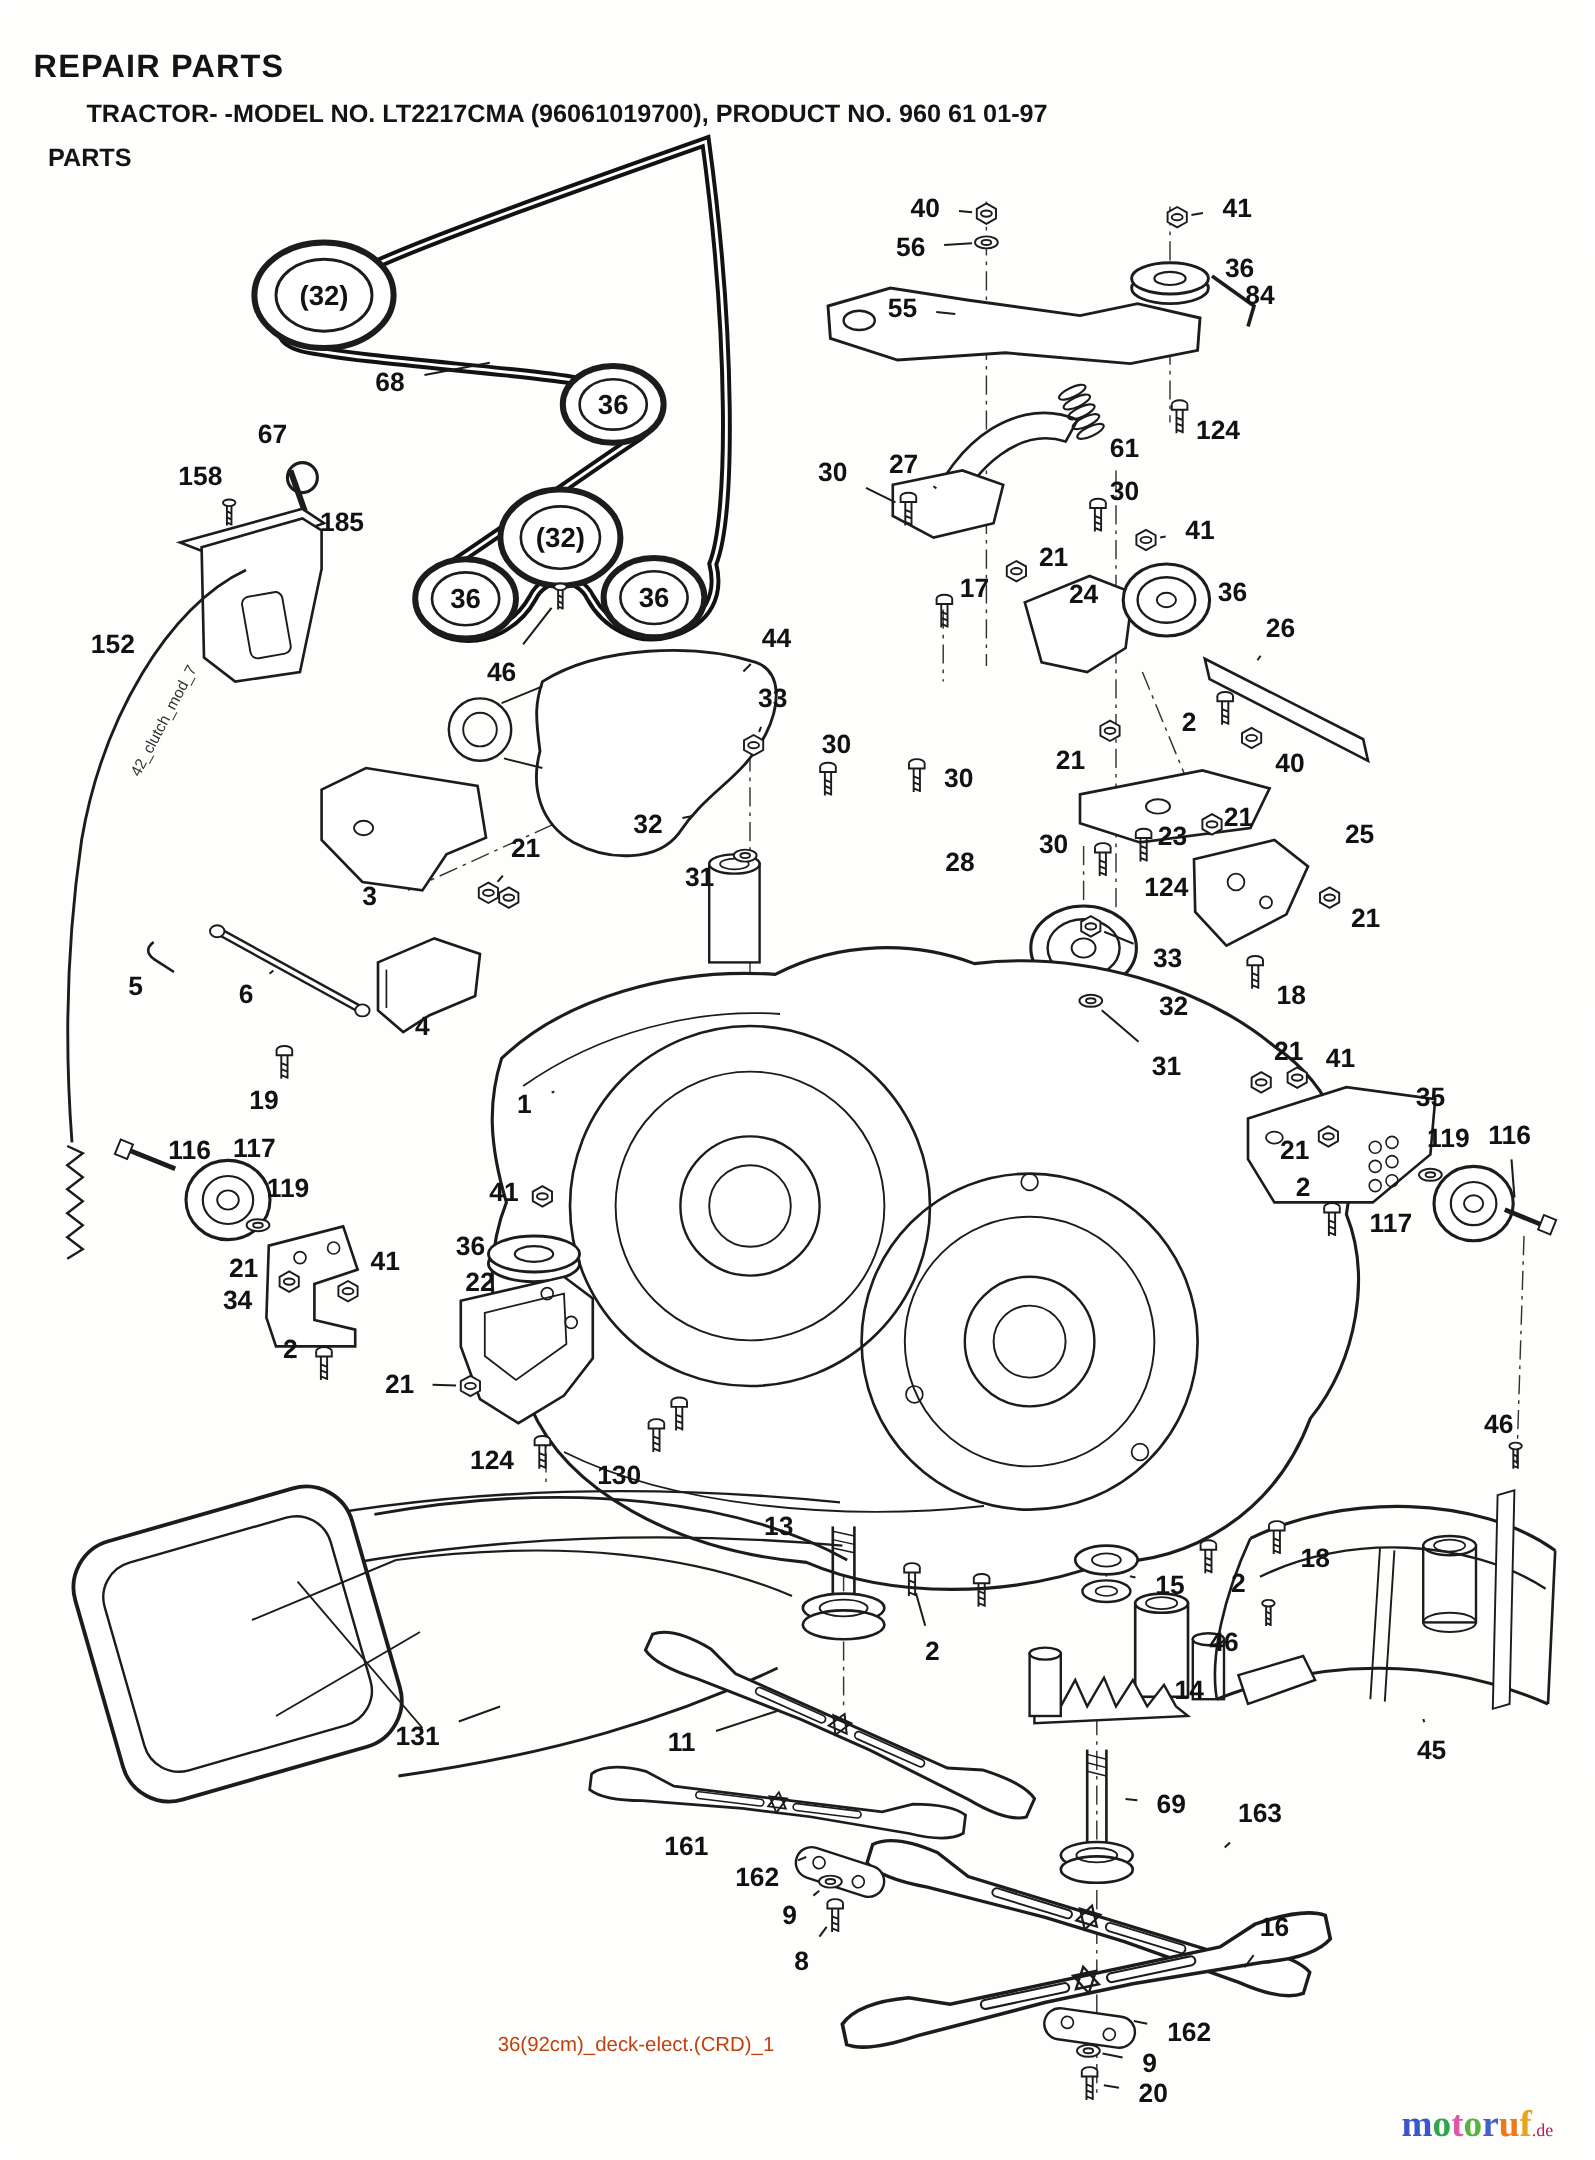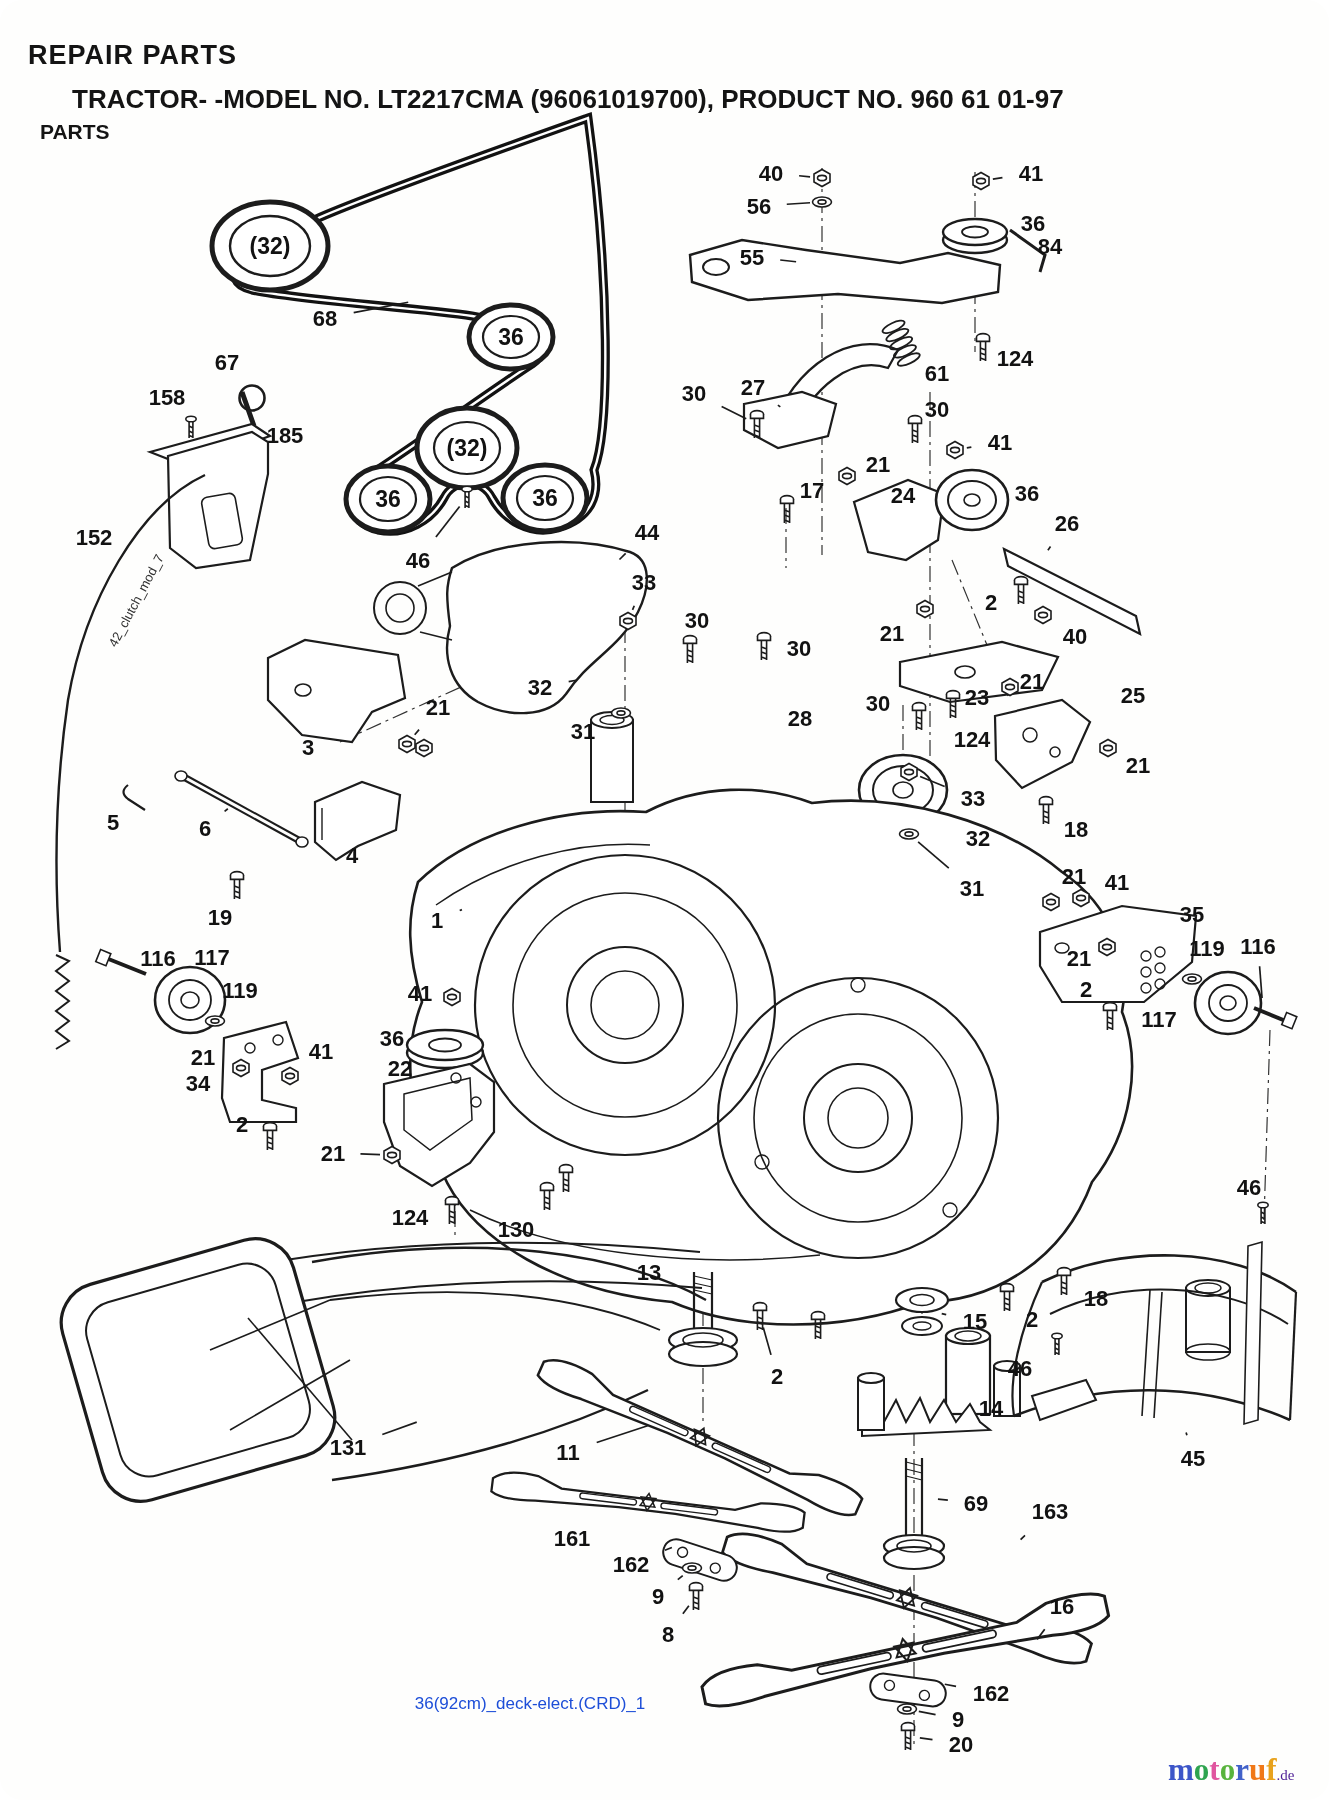--- a/index.html
+++ b/index.html
@@ -1,23 +1,23 @@
 <!DOCTYPE html>
 <html><head>
 <meta charset="utf-8">
 <style>
   html,body{margin:0;padding:0;background:#ffffff;}
   .page{position:relative;width:1329px;height:1800px;background:#fefefd;overflow:hidden;
         font-family:"Liberation Sans",sans-serif;color:#141414;border-radius:22px;}
   .hdr-title{position:absolute;left:28px;top:40px;font-size:27px;font-weight:bold;letter-spacing:1px;}
-  .hdr-sub{position:absolute;left:72px;top:84px;font-size:26px;font-weight:bold;white-space:nowrap;text-align:center;}
+  .hdr-sub{position:absolute;left:72px;top:84px;font-size:21px;font-weight:bold;white-space:nowrap;text-align:center;}
   .hdr-section{position:absolute;left:40px;top:120px;font-size:21px;font-weight:bold;}
-  .footer-ref{position:absolute;left:340px;top:1694px;width:380px;text-align:center;font-size:17px;color:#1d4ed8;}
+  .footer-ref{position:absolute;left:340px;top:1694px;width:380px;text-align:center;font-size:17px;color:#c2410c;}
   .logo{position:absolute;left:1168px;top:1752px;font-family:"Liberation Serif",serif;font-weight:bold;font-size:31px;white-space:nowrap;}
-  .logo .suffix{font-size:15px;color:#4c1d95;font-weight:normal;}
+  .logo .suffix{font-size:15px;color:#be185d;font-weight:normal;}
   svg{position:absolute;left:0;top:0;}
   .ln{stroke:#1c1c1c;fill:none;}
   .w{stroke:#1c1c1c;fill:#ffffff;}
   .cl{stroke:#333;stroke-width:1.2;stroke-dasharray:16 5 3 5;fill:none;}
   .label{font:bold 22px "Liberation Sans",sans-serif;fill:#121212;text-anchor:middle;dominant-baseline:central;}
   .plabel{font:bold 23px "Liberation Sans",sans-serif;fill:#121212;text-anchor:middle;dominant-baseline:central;}
   .cablelabel{font:13px "Liberation Sans",sans-serif;fill:#333;}
   .leader{stroke:#1c1c1c;stroke-width:1.7;fill:none;}
   .ic{stroke:#1c1c1c;stroke-width:1.6;fill:#ffffff;}
 </style>

